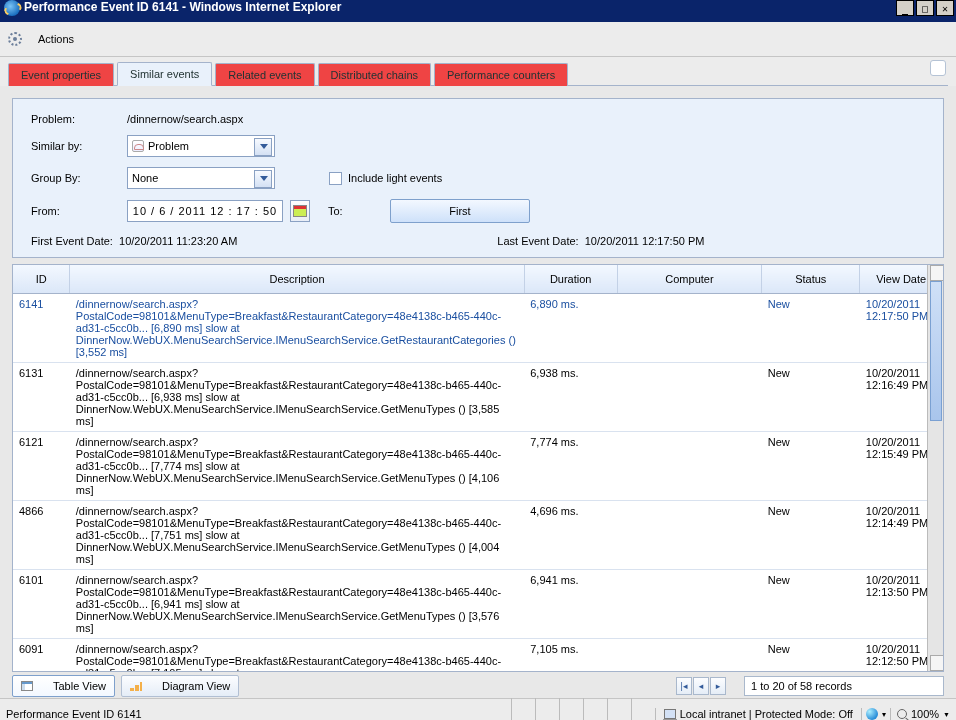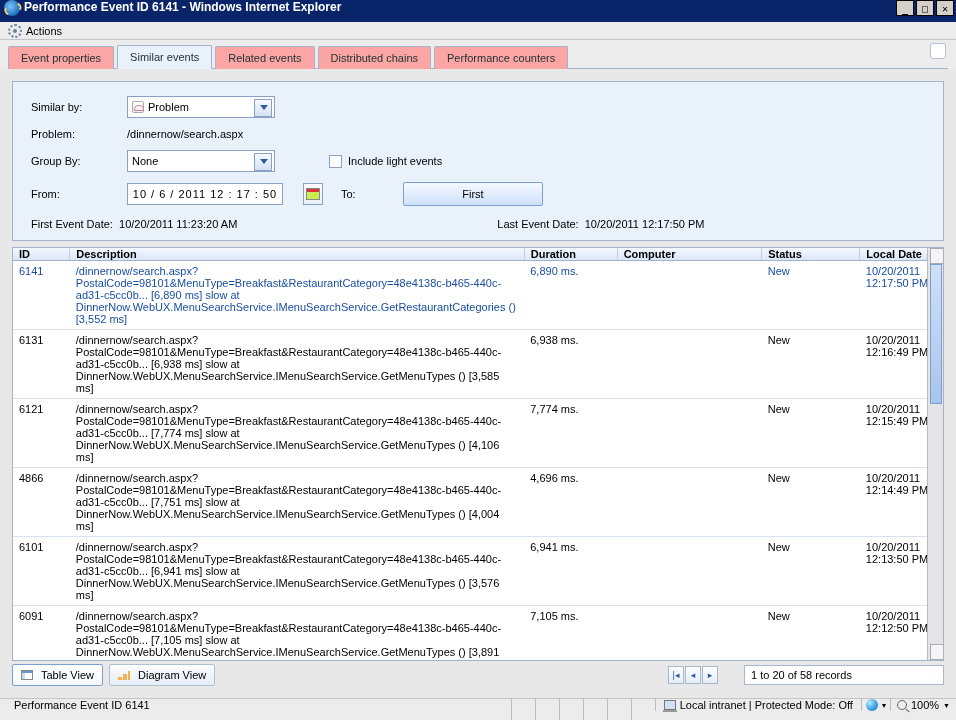--- a/index.html
+++ b/index.html
@@ -50,25 +50,25 @@
     border: 1px solid #000;
     display: flex; align-items: center; justify-content: center;
     color: #000; font-family: monospace; font-size: 10px;
     cursor: pointer;
   }
 
   
   .actionsbar {
     background: #ececec;
     border-bottom: 1px solid #c5c5c5;
-    height: 18px;
+    height: 36px;
     display: flex;
     align-items: center;
     padding: 0 8px;
-    gap: 4px;
+    gap: 16px;
   }
   .gear-icon {
     width: 14px; height: 14px;
     border: 2px dotted #6b7e9a;
     border-radius: 50%;
     position: relative;
   }
   .gear-icon::after {
     content: "";
     position: absolute;
@@ -86,21 +86,21 @@
     position: relative;
   }
   .tabs-row {
     display: flex;
     align-items: flex-end;
     border-bottom: 1px solid #a4b3cb;
   }
   .tab {
     border: 1px solid #a4b3cb;
     border-bottom: none;
-    background: #fca5a5;
+    background: #ef4444;
     padding: 5px 12px;
     margin-right: 3px;
     color: #233;
     cursor: pointer;
     position: relative;
     top: 1px;
     border-radius: 2px 2px 0 0;
   }
   .tab.active {
     background: #e9f1fb;
@@ -172,21 +172,21 @@
     z-index: 1;
   }
   .problem-val { color: #000; }
   .chk {
     width: 13px; height: 13px;
     border: 1px solid #8aa1c3;
     background: #fff;
     margin-right: 6px;
     cursor: pointer;
   }
-  .dtgroup { display: flex; align-items: center; gap: 20px; }
+  .dtgroup { display: flex; align-items: center; gap: 7px; }
   .dt { width: 156px; justify-content: center; letter-spacing: 1px; text-align: center;}
   .cal-btn {
     width: 20px; height: 22px;
     border: 1px solid #8aa1c3;
     background: linear-gradient(#fdfdfe,#e9eef7);
     display: flex; align-items: center; justify-content: center;
     cursor: pointer;
   }
   .cal-btn::after {
     content: "";
@@ -217,23 +217,23 @@
     background: #fff;
     height: 414px;
     position: relative;
     overflow: hidden;
   }
   .tbl { width: 100%; border-collapse: collapse; table-layout: fixed; }
   .tbl th {
     background: linear-gradient(#f3f8ff,#dbe7f8);
     border-right: 1px solid #c3d1e6;
     border-bottom: 1px solid #a4b3cb;
-    text-align: left;
-    padding: 0 6px;
-    font-weight: bold;
+    text-align: center;
+    padding: 8px 6px;
+    font-weight: normal;
     color: #000;
     font-size: 11px;
     white-space: nowrap;
     overflow: hidden;
   }
   .tbl td {
     border-bottom: 1px solid #d9e2ef;
     padding: 4px 6px;
     vertical-align: top;
     font-size: 11px;
@@ -262,21 +262,21 @@
     border: 1px solid #7aa0d2;
   }
 
   
   .viewbar {
     margin: 2px 12px 0 12px;
     display: flex; align-items: center; gap: 6px;
     height: 24px;
   }
   .viewbtn {
-    display: flex; align-items: center; gap: 8px;
+    display: flex; align-items: center; gap: 20px;
     border: 1px solid #b1bfd3;
     background: linear-gradient(#fcfdff,#e5edf7);
     padding: 2px 8px; height: 22px; cursor: pointer;
     border-radius: 2px;
   }
   .viewbtn.active { background: linear-gradient(#fff,#f3f8ff); border-color: #7ea0cc; }
   .icon-table { width: 12px; height: 10px; background: #fff; border: 1px solid #888;
     box-shadow: inset 0 2px 0 #69c, inset 3px 0 0 #cde; }
   .icon-diagram { width: 12px; height: 10px;
     background: linear-gradient(to top,#f4b04a 30%,transparent 30%),
@@ -286,33 +286,32 @@
   .spacer { flex: 1; }
   .pagebtns { display: flex; gap: 1px; }
   .pbtn {
     width: 16px; height: 18px; border: 1px solid #a9b8cc;
     background: linear-gradient(#fcfdff,#e5edf7);
     display: flex; align-items: center; justify-content: center;
     cursor: pointer; font-size: 9px; color: #335b9a;
   }
   .records-box {
     width: 200px; height: 20px; border: 1px solid #a9b8cc; background: #fff;
-    display: flex; align-items: center; padding: 0 6px; margin-left: 20px;
+    display: flex; align-items: center; padding: 0 6px; margin-left: 12px;
   }
 
   
   .statusbar {
     margin-top: auto;
     height: 22px;
     background: #ececec;
     border-top: 1px solid #c5c5c5;
-    display: flex; align-items: flex-start;
+    display: flex; align-items: flex-end;
     font-size: 11px;
     color: #000;
-    padding-left: 8px;
   }
   .status-left { padding-left: 6px; flex: 1; }
   .status-divs { display: flex; }
   .status-seg { border-left: 1px solid #bbb; height: 22px; width: 24px; }
   .status-zone { border-left: 1px solid #bbb; padding: 0 8px; display: flex; align-items: center; gap: 4px; }
   .status-zoom { border-left: 1px solid #bbb; padding: 0 6px; display: flex; align-items: center; gap: 4px; }
   .globe {
     width: 12px; height: 12px; border-radius: 50%;
     background: radial-gradient(circle at 30% 30%, #aef 0%, #2a8ed8 70%);
   }
@@ -345,30 +344,30 @@
     <div class="tab active">Similar events</div>
     <div class="tab">Related events</div>
     <div class="tab">Distributed chains</div>
     <div class="tab">Performance counters</div>
   </div>
   <div class="tab-help"></div>
 </div>
 
 <div class="panel">
   <div class="formrow">
+    <div class="label">Problem:</div>
+    <div class="problem-val">/dinnernow/search.aspx</div>
+  </div>
+  <div class="formrow">
     <div class="label">Similar by:</div>
     <div class="combo">
       <span class="combo-icon"></span>
       <span>Problem</span>
       <span class="arrow"></span>
     </div>
-  </div>
-  <div class="formrow">
-    <div class="label">Problem:</div>
-    <div class="problem-val">/dinnernow/search.aspx</div>
   </div>
   <div class="formrow">
     <div class="label">Group By:</div>
     <div class="combo">
       <span>None</span>
       <span class="arrow"></span>
     </div>
     <div style="width:54px"></div>
     <div class="chk"></div>
     <div>Include light events</div>
@@ -406,21 +405,21 @@
         <col class="col-status">
         <col class="col-local">
     </colgroup>
     <thead>
       <tr>
         <th>ID</th>
         <th>Description</th>
         <th>Duration</th>
         <th>Computer</th>
         <th>Status</th>
-        <th>Local Date</th>
+        <th>View Date</th>
       </tr>
     </thead>
     <tbody id="rows">
         <tr class="linkrow">
           <td>6141</td>
           <td>/dinnernow/search.aspx?PostalCode=98101&amp;MenuType=Breakfast&amp;RestaurantCategory=48e4138c-b465-440c-ad31-c5cc0b... [6,890 ms] slow at DinnerNow.WebUX.MenuSearchService.IMenuSearchService.GetRestaurantCategories () [3,552 ms]</td>
           <td>6,890 ms.</td>
           <td></td>
           <td>New</td>
           <td>10/20/2011 12:17:50 PM</td>

